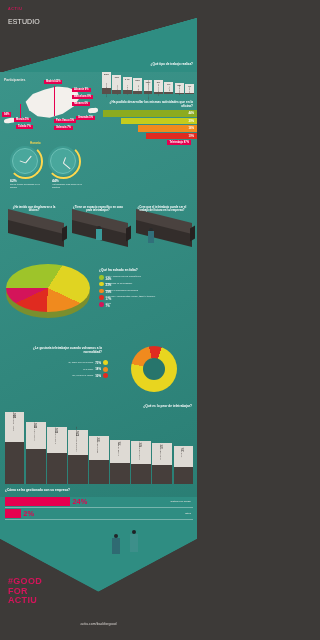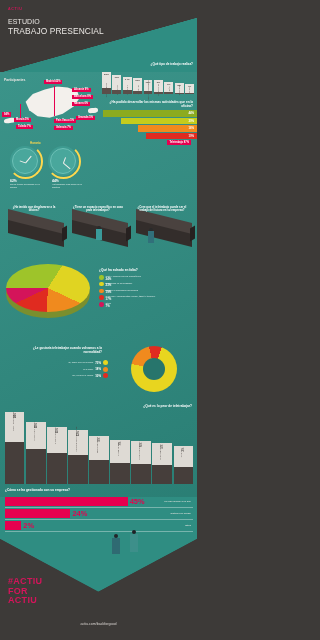--- a/index.html
+++ b/index.html
@@ -182,21 +182,20 @@
   <div class="teal-top"></div>
   <div class="teal-body"></div>
   <div class="teal-foot"></div>
   <div class="dark-wedge-l"></div>
   <div class="dark-wedge-r"></div>
 
   <div class="hdr">
     <div class="kicker">ACTIU</div>
     <div class="h-title">
       <span class="l1">ESTUDIO</span>
-      <span class="l3">TRABAJO PRESENCIAL</span>
     </div>
   </div>
 
   <div class="sec-participants">Participantes</div>
   <div class="map-wrap">
     <div class="spain"></div>
     <div class="isle"></div>
     <div class="isle2"></div>
     <div class="leader" style="left:52px;top:8px;height:30px;"></div>
     <div class="leader" style="left:18px;top:26px;height:18px;"></div>
@@ -456,44 +455,39 @@
           <div class="wval">3%</div>
           <div class="wlbl">Otros</div>
         </div>
         <div class="wfill" style="height:23%;"></div>
       </div>
     </div>
 
   <div class="q-mgmt">¿Cómo se ha gestionado con su empresa?</div>
   <div class="mbars" id="mbars">
       <div class="mrow">
-        <div class="mbar" style="width:65.25%;"></div>
-        <div class="mval">45%</div>
-        <div class="mlbl">Me han dejado a mi aire</div>
-      </div>
-      <div class="mrow">
         <div class="mbar" style="width:34.8%;"></div>
         <div class="mval">24%</div>
         <div class="mlbl">Sistema de fichaje</div>
       </div>
       <div class="mrow">
         <div class="mbar" style="width:8.7%;"></div>
         <div class="mval">2%</div>
         <div class="mlbl">Otros</div>
       </div>
     </div>
   <div class="person" style="left:112px;top:534px;">
     <div class="p-head" style="width:4.4px;height:4.4px;background:#23252a;left:2px;top:0;"></div>
     <div class="p-body" style="width:8.4px;height:16px;background:#2f6a72;left:0;top:4.2px;"></div>
   </div>
   <div class="person" style="left:130px;top:530px;">
     <div class="p-head" style="width:4.2px;height:4.2px;background:#1f2126;left:2px;top:0;"></div>
     <div class="p-body" style="width:8px;height:18px;background:#3d8f8a;left:0;top:4px;"></div>
   </div>
 
   <div class="hashtag">
-    <div>#ACTIU</div>
+    <div>#GOOD</div>
     <div>FOR</div>
     <div>ACTIU</div>
   </div>
   <div class="site">actiu.com/backforgood</div>
 
 </div>
 
 </body></html>

